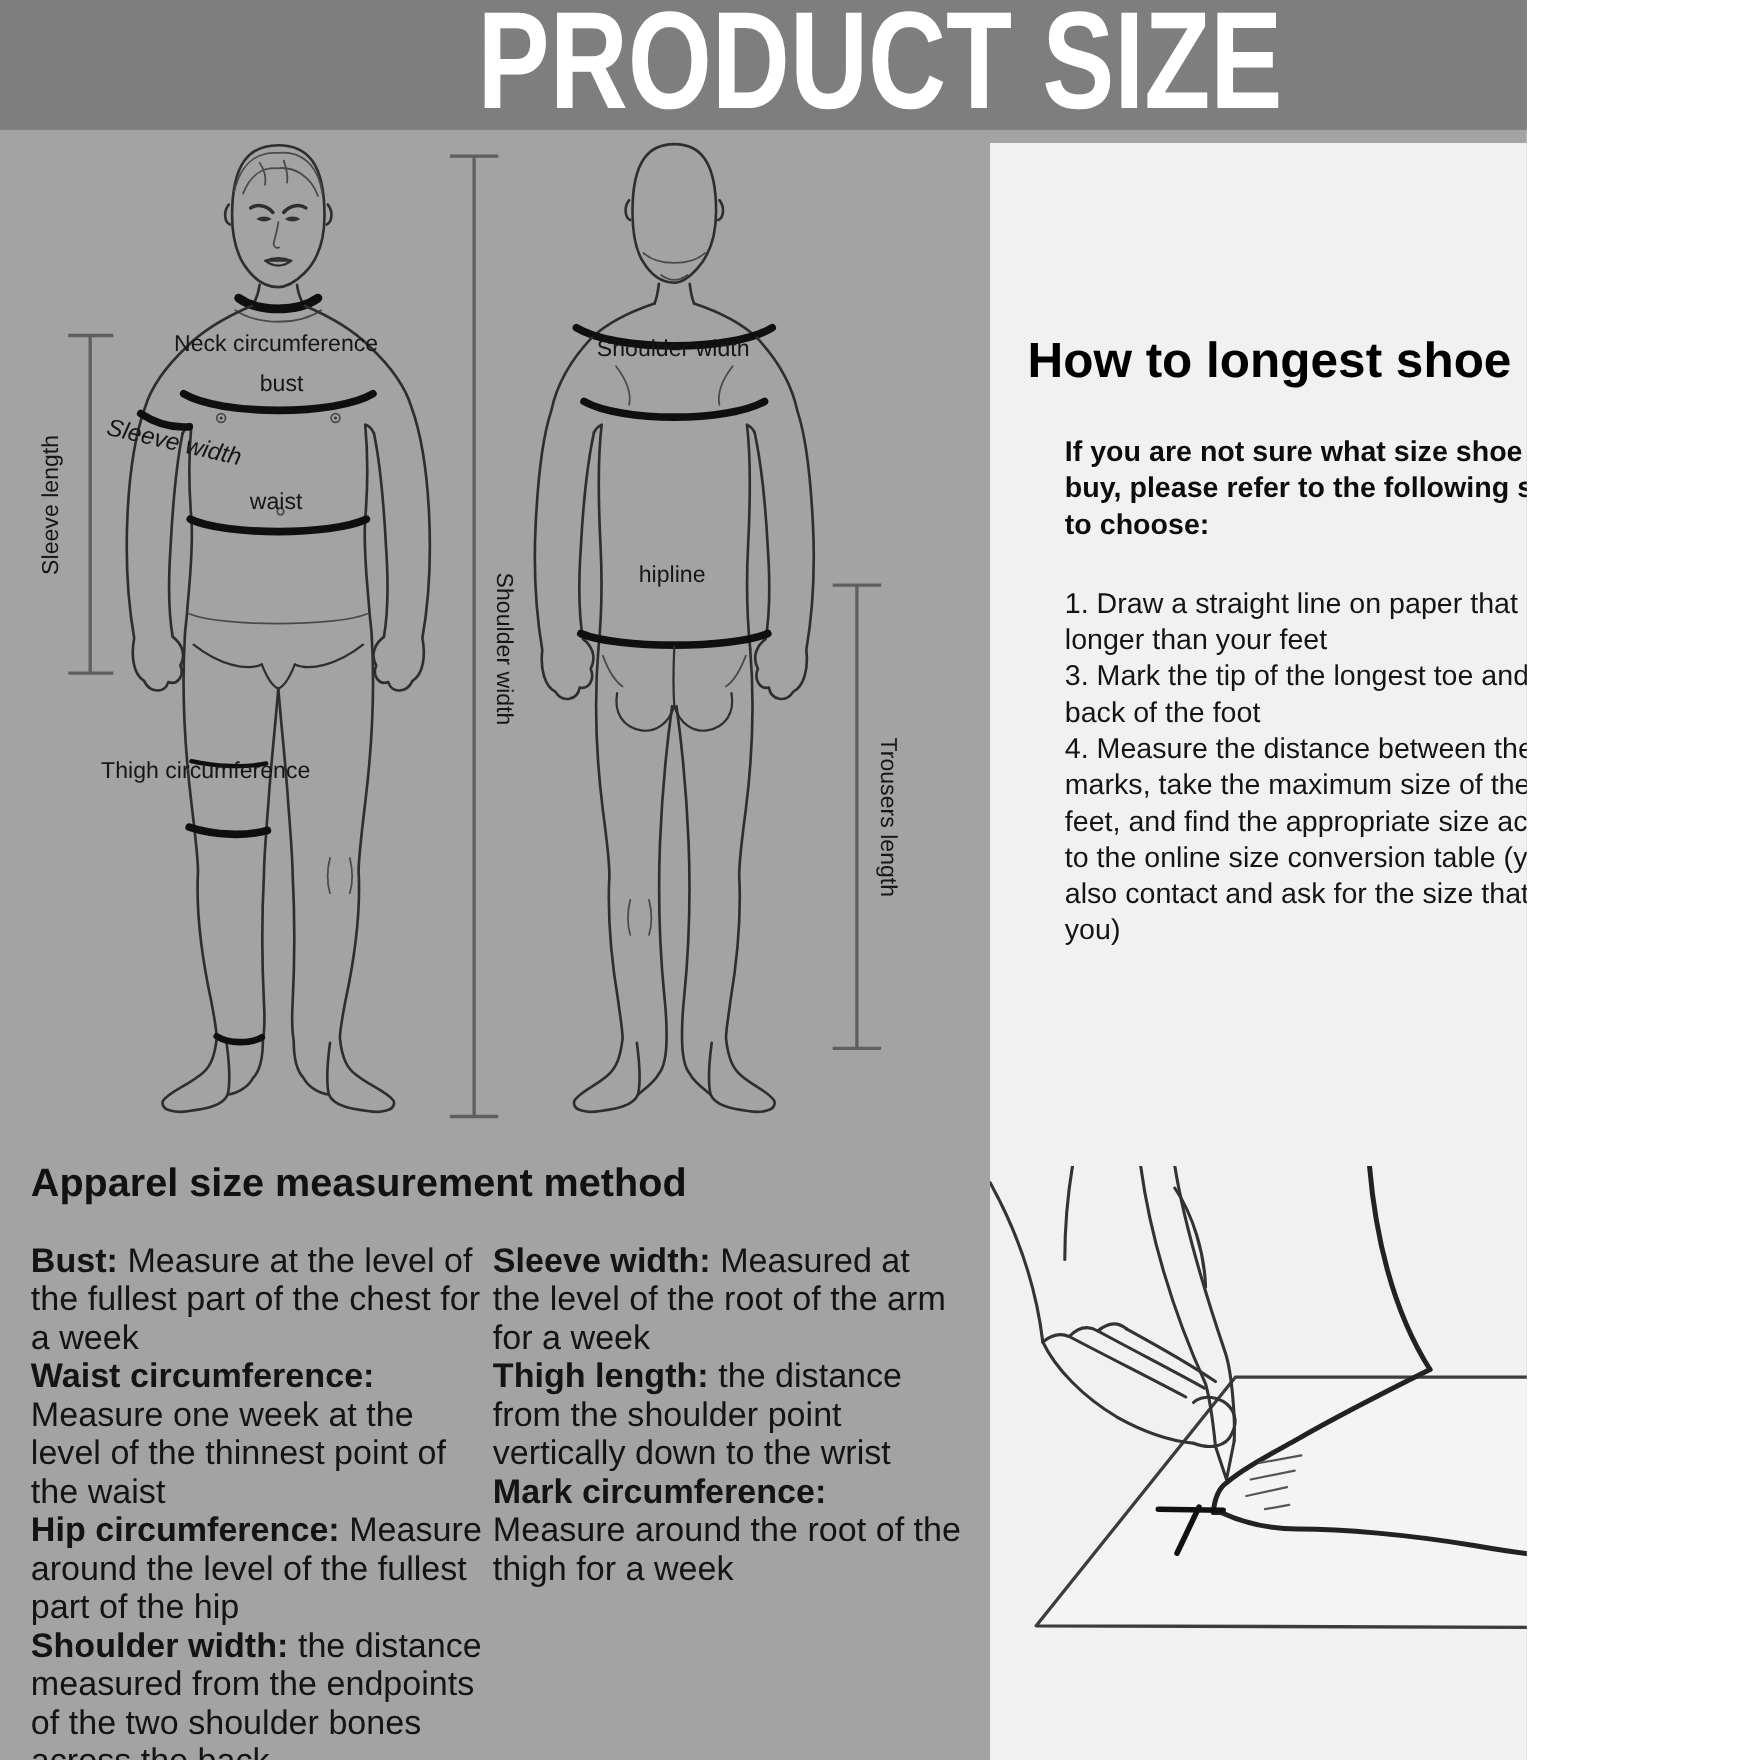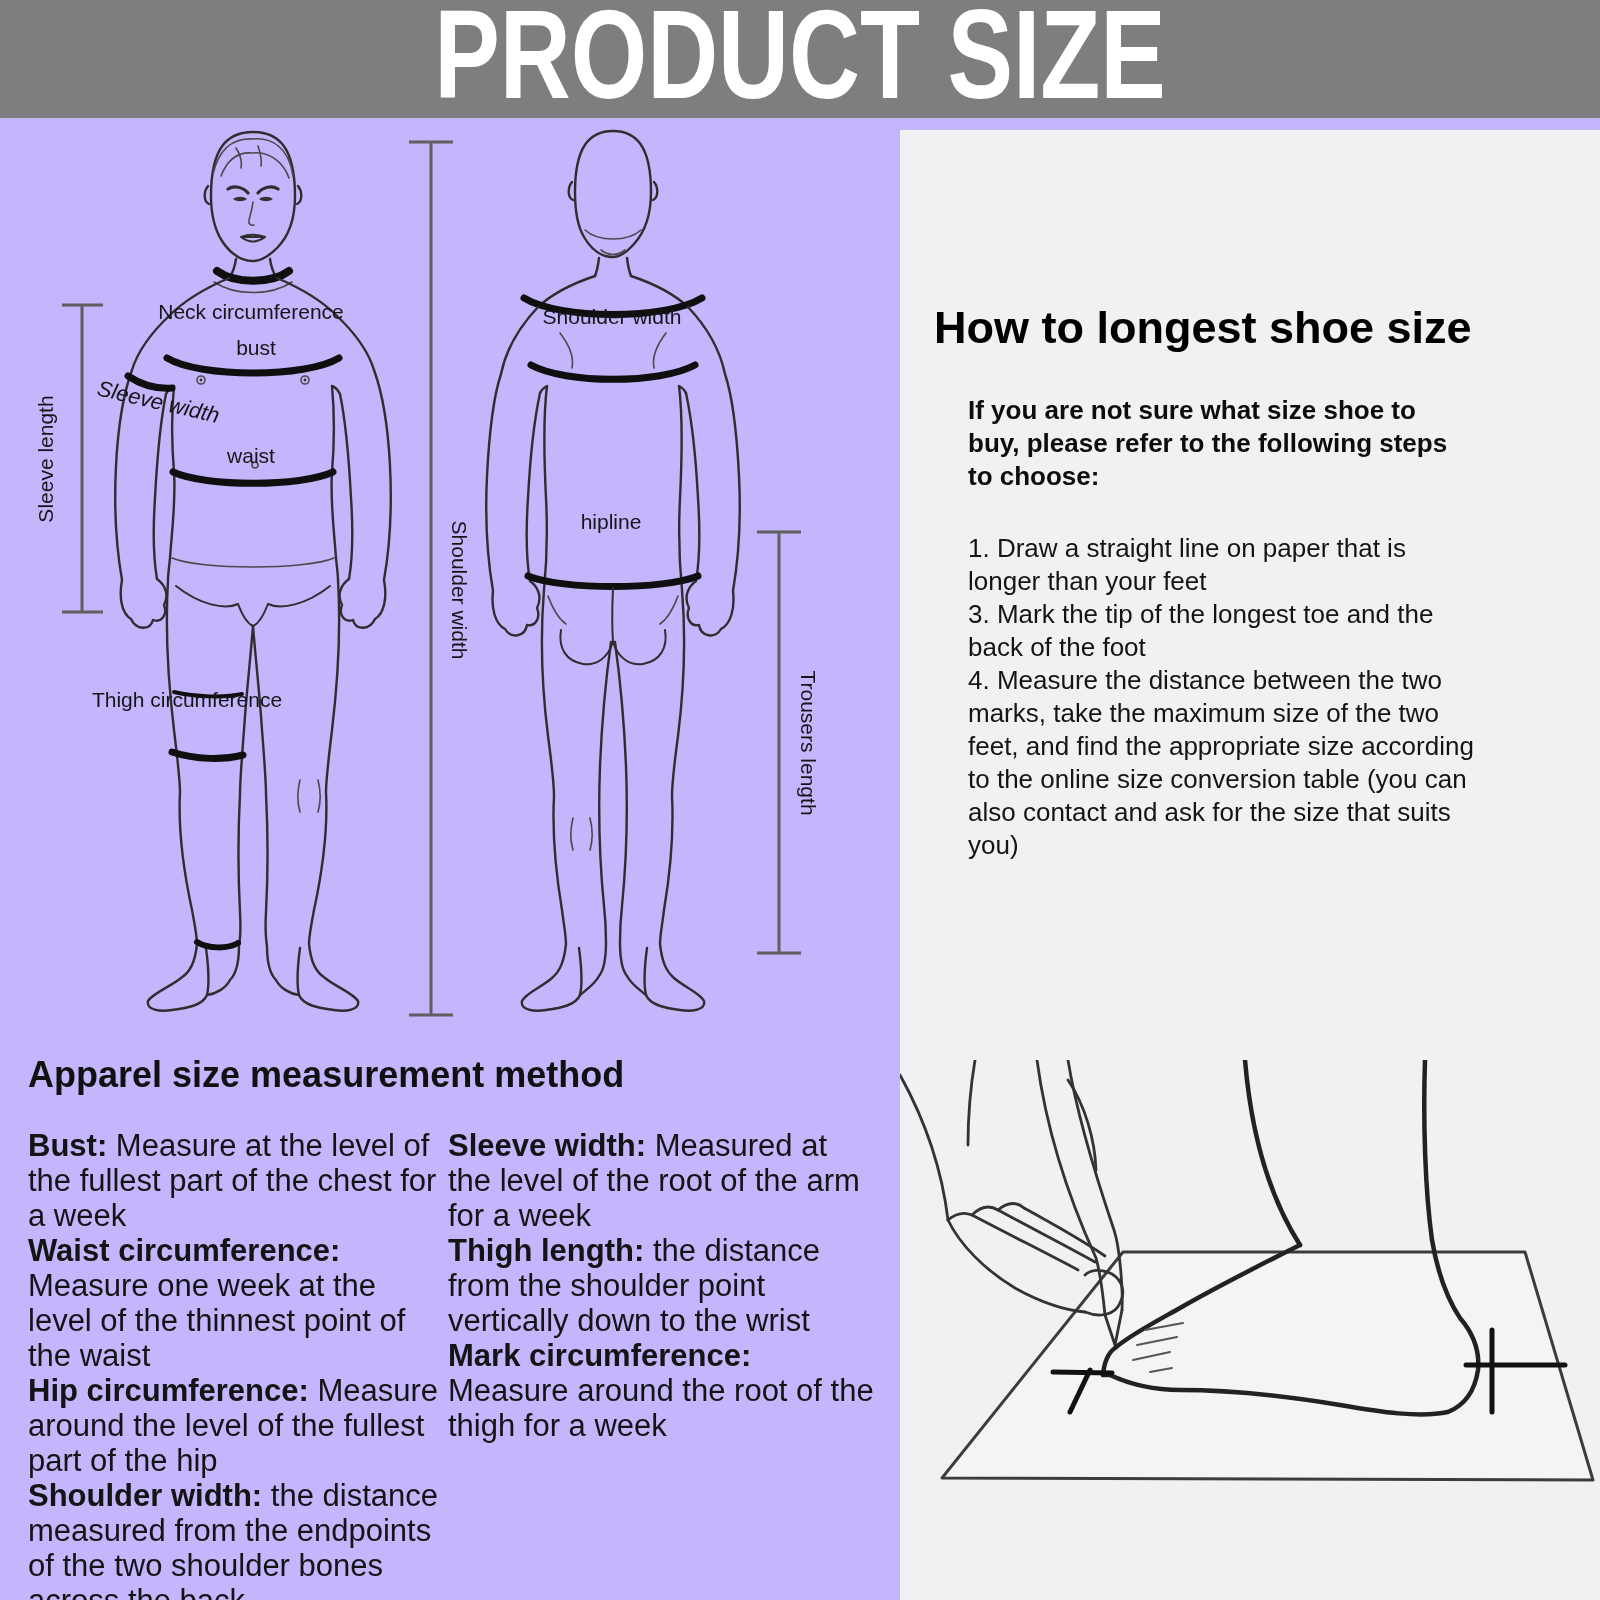--- a/index.html
+++ b/index.html
@@ -1,16 +1,16 @@
 <!DOCTYPE html>
 <html><head>
 <meta charset="utf-8">
 <style>
   html,body { margin:0; padding:0; background:#fff; }
-  .page { position:relative; width:1600px; height:1600px; background:#c4b5fd;
+  .page { position:relative; width:1388px; height:1600px; background:#a3a3a3;
           font-family:"Liberation Sans", sans-serif; overflow:hidden; color:#111; }
 
   
   .banner { position:absolute; left:0; top:0; width:1600px; height:118px; background:#7e7e7e; }
   .banner-title { position:absolute; left:50%; top:50%;
                   transform:translate(-50%,-53%) scaleX(0.78);
                   font-size:126px; font-weight:bold; color:#ffffff; white-space:nowrap; }
 
   
   .diagram-svg { position:absolute; left:0; top:118px; }

